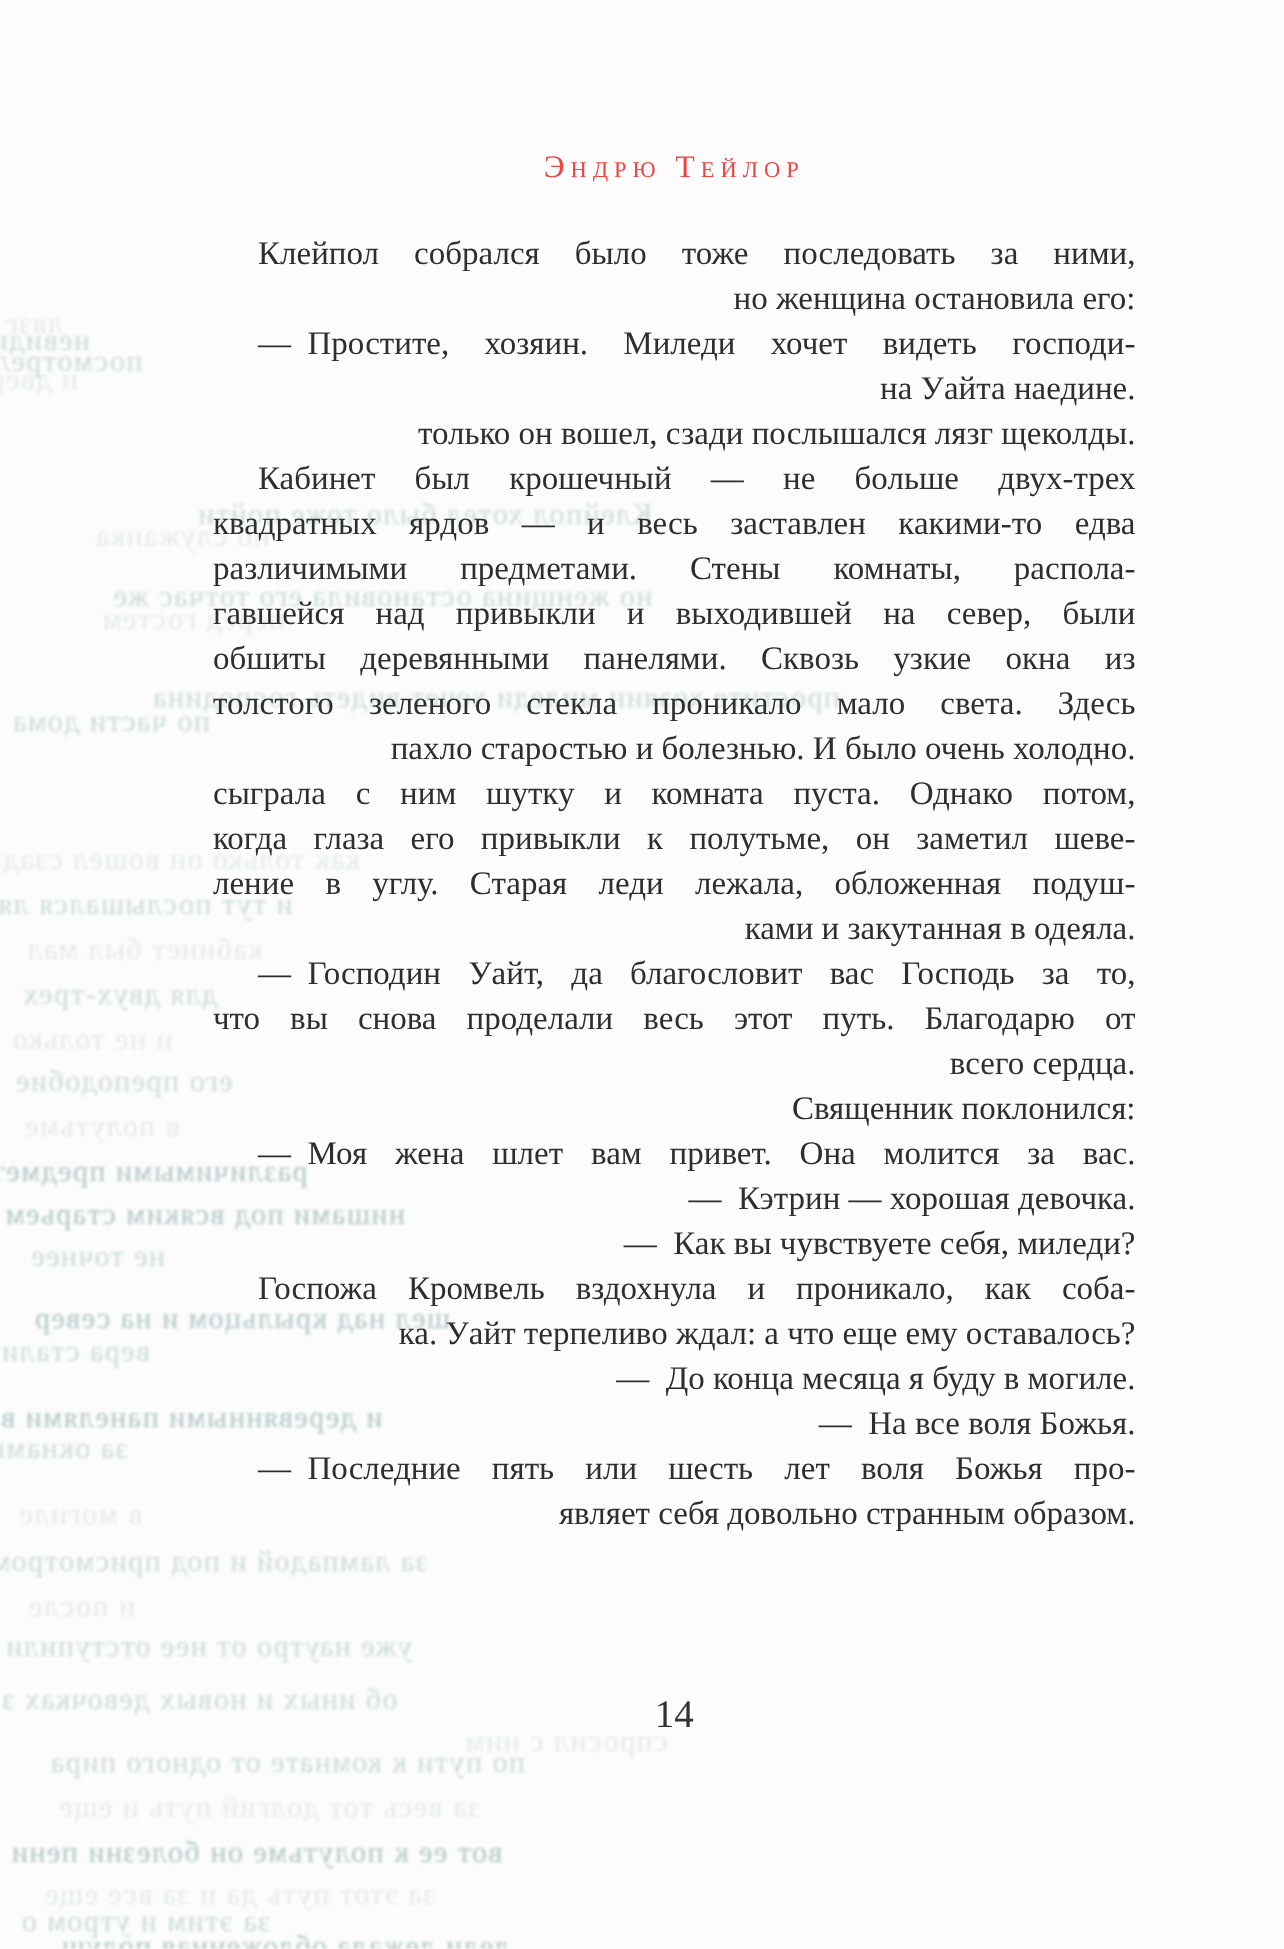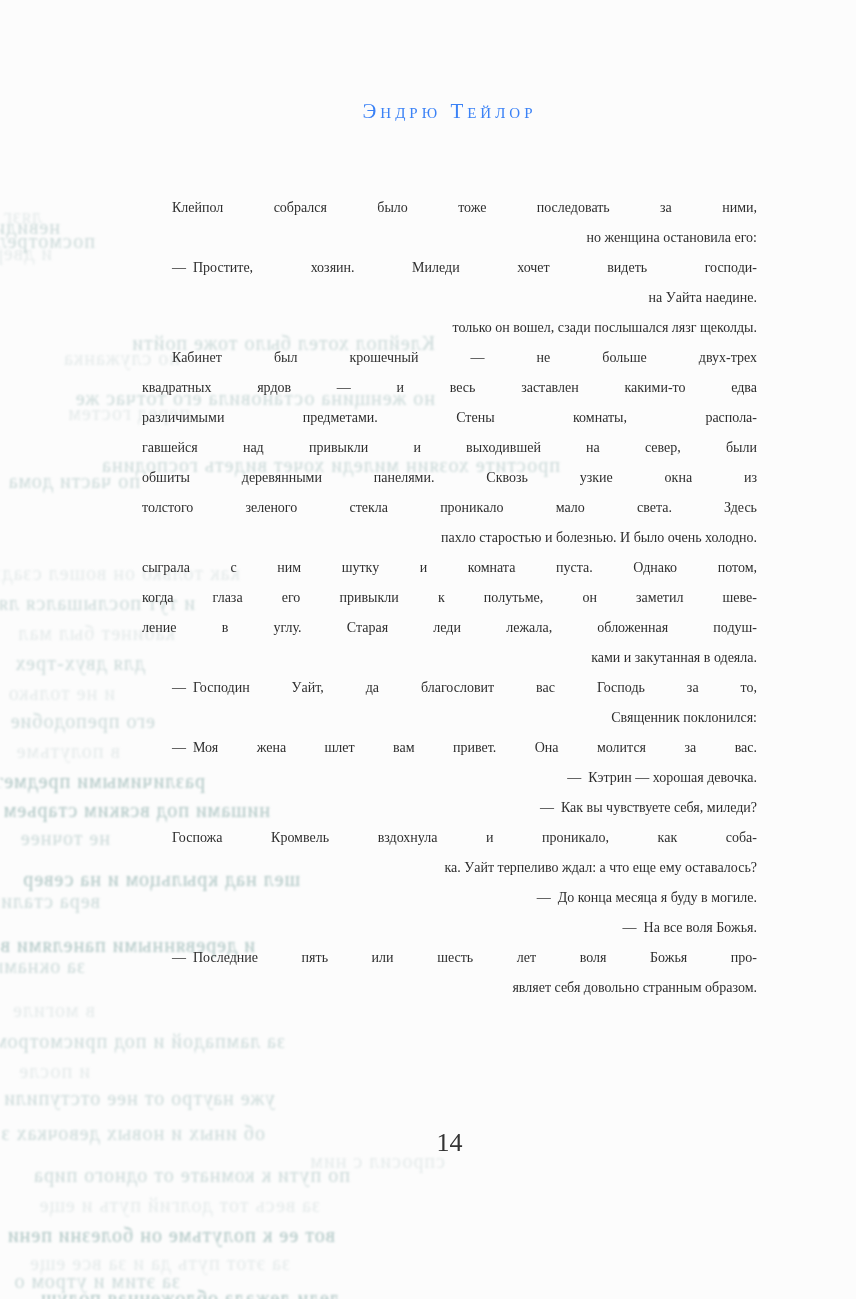--- a/index.html
+++ b/index.html
@@ -11,29 +11,28 @@
     font-family: "Liberation Serif", "DejaVu Serif", serif;
   }
   .page { position: absolute; inset: 0; }
 
   .running-header {
     position: absolute; top: 96px; left: 142px; width: 615px;
     text-align: center;
     font-size: 21px; line-height: 30px;
     font-variant: small-caps;
     letter-spacing: 4px;
-    color: #3b82f6;
+    color: #ef4444;
     z-index: 3;
   }
 
   .text-block {
     position: absolute; left: 142px; top: 154px; width: 615px;
-    font-size: 14px; color: #2e2e2e;
+    font-size: 22px; color: #2e2e2e;
     z-index: 2;
-    margin-top: 39px;
   }
   .bodyline {
     height: 30px; line-height: 30px;
     text-align: right;
     overflow: visible;
   }
   .bodyline.indent { padding-left: 30px; }
   .bodyline.fill {
     text-align: justify;
     text-align-last: justify;
@@ -116,20 +115,22 @@
       <div class="bodyline fill">различимыми предметами. Стены комнаты, распола-</div>
       <div class="bodyline fill">гавшейся над привыкли и выходившей на север, были</div>
       <div class="bodyline fill">обшиты деревянными панелями. Сквозь узкие окна из</div>
       <div class="bodyline fill">толстого зеленого стекла проникало мало света. Здесь</div>
       <div class="bodyline">пахло старостью и болезнью. И было очень холодно.</div>
       <div class="bodyline fill">сыграла с ним шутку и комната пуста. Однако потом,</div>
       <div class="bodyline fill">когда глаза его привыкли к полутьме, он заметил шеве-</div>
       <div class="bodyline fill">ление в углу. Старая леди лежала, обложенная подуш-</div>
       <div class="bodyline">ками и закутанная в одеяла.</div>
       <div class="bodyline fill indent">— Господин Уайт, да благословит вас Господь за то,</div>
+      <div class="bodyline fill">что вы снова проделали весь этот путь. Благодарю от</div>
+      <div class="bodyline">всего сердца.</div>
       <div class="bodyline indent">Священник поклонился:</div>
       <div class="bodyline fill indent">— Моя жена шлет вам привет. Она молится за вас.</div>
       <div class="bodyline indent">— Кэтрин — хорошая девочка.</div>
       <div class="bodyline indent">— Как вы чувствуете себя, миледи?</div>
       <div class="bodyline fill indent">Госпожа Кромвель вздохнула и проникало, как соба-</div>
       <div class="bodyline">ка. Уайт терпеливо ждал: а что еще ему оставалось?</div>
       <div class="bodyline indent">— До конца месяца я буду в могиле.</div>
       <div class="bodyline indent">— На все воля Божья.</div>
       <div class="bodyline fill indent">— Последние пять или шесть лет воля Божья про-</div>
       <div class="bodyline">являет себя довольно странным образом.</div>

